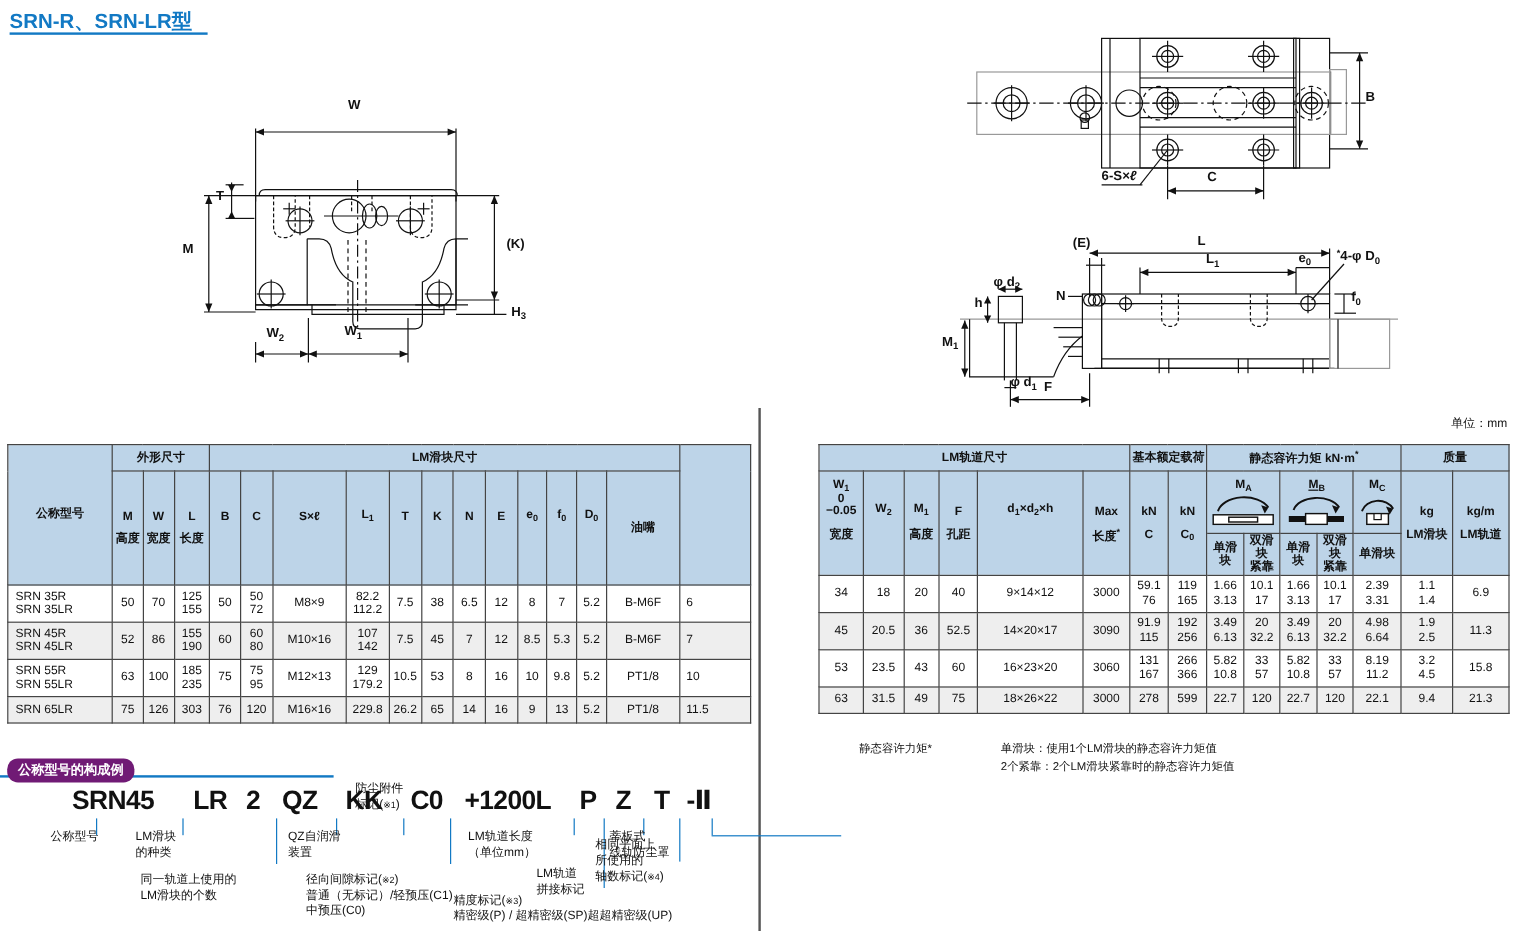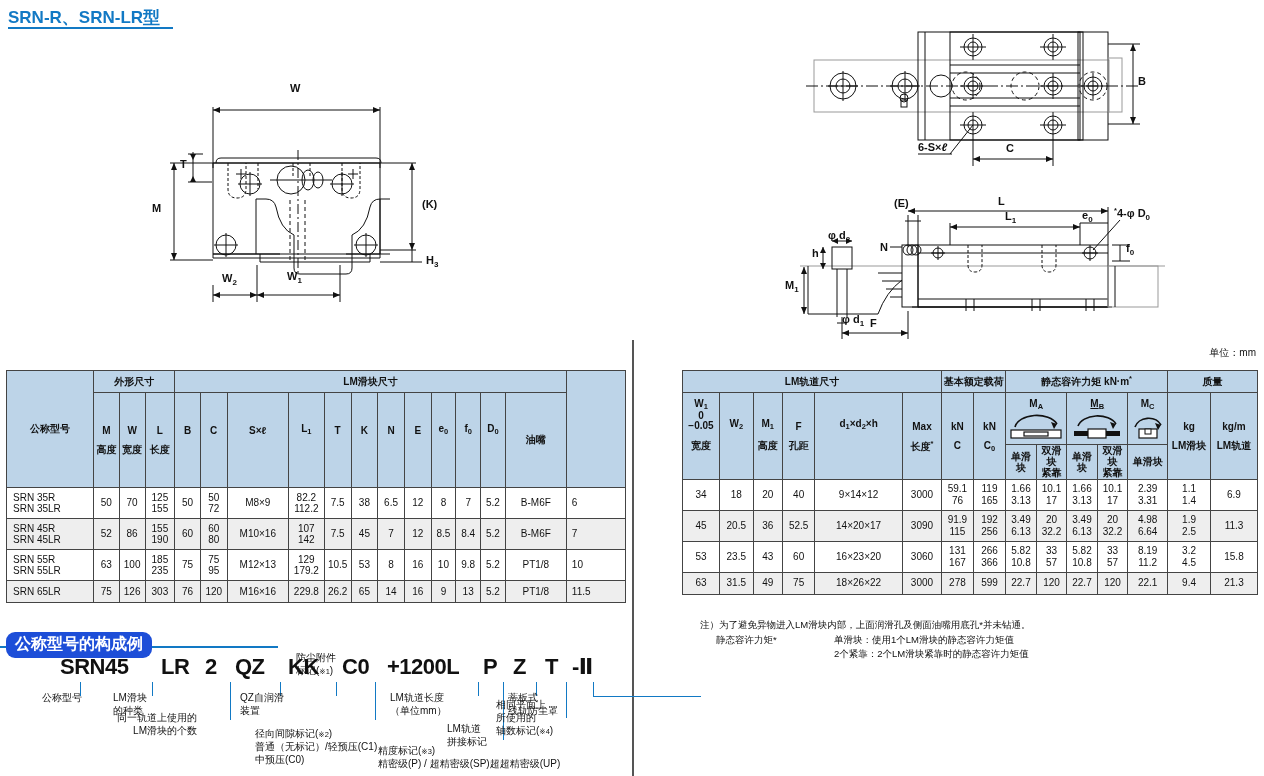--- a/index.html
+++ b/index.html
@@ -88,22 +88,22 @@
     position:absolute; top:50%; left:0; right:0; transform:translateY(-50%);
     text-align:center; font-weight:bold;
   }
 
   
   .micon { display:block; margin:1px auto 0; }
 
   
   #desig-title {
     position:absolute; left:6px; top:632px;
-    background:#1d4ed8; color:#fff;
-    font-size:16px; font-weight:bold;
+    background:#701a75; color:#fff;
+    font-size:11px; font-weight:bold;
     padding:2px 9px 3px; border-radius:9px;
     white-space:nowrap;
   }
   #desig-rule {
     position:absolute; left:0px; top:646px; width:278px; height:2px;
     background:#1279c4;
   }
   #desig-code {
     position:absolute; left:0; top:654px; width:632px; height:34px;
   }
@@ -573,21 +573,21 @@
       <td>155<br>190</td>
       <td>60</td>
       <td>60<br>80</td>
       <td>M10×16</td>
       <td>107<br>142</td>
       <td>7.5</td>
       <td>45</td>
       <td>7</td>
       <td>12</td>
       <td>8.5</td>
-      <td>8.4</td>
+      <td>5.3</td>
       <td>5.2</td>
       <td>B-M6F</td>
       <td class="h3cell">7</td>
     </tr>
     <tr style="height:31px;">
       <td class="model">SRN  55R<br>SRN  55LR</td>
       <td>63</td>
       <td>100</td>
       <td>185<br>235</td>
       <td>75</td>
@@ -834,26 +834,25 @@
 <div class="vline" style="left:593px; top:682px; height:14px;"></div>
 <div style="position:absolute;left:593px;top:696px;width:108px;height:1px;background:#1279c4;"></div>
 
 <div class="dnote" style="left:42px;  top:692px;">公称型号</div>
 <div class="dnote" style="left:113px; top:692px;">LM滑块<br>的种类</div>
 <div class="dnote" style="left:240px; top:692px;">QZ自润滑<br>装置</div>
 <div class="dnote" style="left:296px; top:652px;">防尘附件<br>标记(<span class="tiny">※1</span>)</div>
 <div class="dnote" style="left:390px; top:692px;">LM轨道长度<br>（单位mm）</div>
 <div class="dnote" style="left:508px; top:692px;">蒂板式<br>线轨防尘罩</div>
 <div class="dnote" style="left:496px; top:699px;">相同平面上<br>所使用的<br>轴数标记(<span class="tiny">※4</span>)</div>
-<div class="dnote" style="left:117px; top:712px;text-align:right;">同一轨道上使用的<br>LM滑块的个数</div>
+<div class="dnote" style="left:117px; top:728px;">同一轨道上使用的<br>LM滑块的个数</div>
 <div class="dnote" style="left:255px; top:728px;">径向间隙标记(<span class="tiny">※2</span>)<br>普通（无标记）/轻预压(C1)<br>中预压(C0)</div>
 <div class="dnote" style="left:447px; top:723px;">LM轨道<br>拼接标记</div>
 <div class="dnote" style="left:378px; top:745px;">精度标记(<span class="tiny">※3</span>)<br>精密级(P) / 超精密级(SP)超超精密级(UP)</div>
 
 <div id="notes">
-  <div class="nrow">注）为了避免异物进入LM滑块内部，上面润滑孔及侧面油嘴用底孔*并未钻通。</div>
   <div class="nrow ind1">
     <span class="nsub">静态容许力矩*</span><span>单滑块：使用1个LM滑块的静态容许力矩值</span>
   </div>
   <div class="nrow ind1">
     <span class="nsub"></span><span>2个紧靠：2个LM滑块紧靠时的静态容许力矩值</span>
   </div>
 </div>
 
 </body></html>

